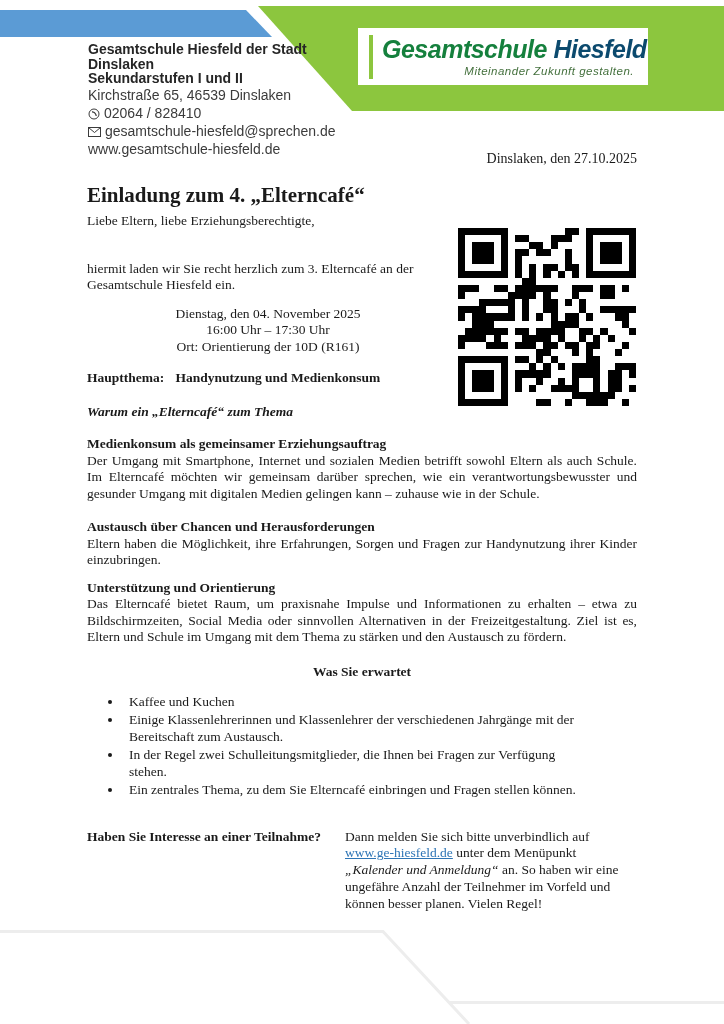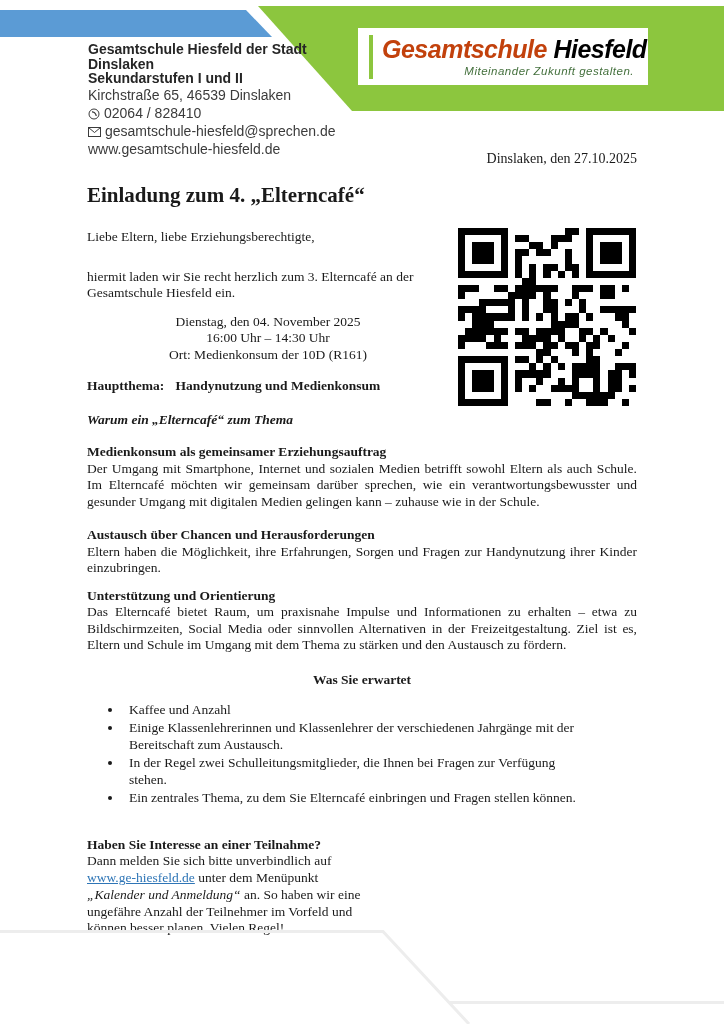--- a/index.html
+++ b/index.html
@@ -15,22 +15,22 @@
   .logo-box {
     position:absolute; left:358px; top:28px; width:290px; height:57px;
     background:#ffffff; padding:6px 10px 0 10px;
   }
   .logo-bar { position:absolute; left:11px; top:7px; width:4px; height:44px; background:#8cc63e; }
   .logo-words {
     padding-left:14px; font-family:"Liberation Sans", sans-serif;
     font-weight:bold; font-style:italic; font-size:25px; letter-spacing:-0.5px;
     white-space:nowrap; line-height:30px;
   }
-  .logo-w1 { color:#c2410c; }
-  .logo-w2 { color:#000000; }
+  .logo-w1 { color:#15803d; }
+  .logo-w2 { color:#0c4a6e; }
   .logo-tagline {
     margin-top:1px; text-align:right; padding-right:4px;
     font-family:"Liberation Sans", sans-serif; font-style:italic;
     font-size:11.5px; color:#44703d; letter-spacing:0.5px;
   }
 
   
   .contact {
     position:absolute; left:88px; top:42px; width:250px;
     font-family:"Liberation Sans", sans-serif; font-size:14px; color:#3b3b3b;
@@ -39,39 +39,39 @@
   .contact .c-bold { font-weight:bold; color:#262626; line-height:14.5px; }
   .contact .c-line { margin-top:2.5px; display:flex; align-items:center; gap:4px; }
   .c-icon { flex:0 0 auto; display:inline-block; }
 
   
   .body { position:absolute; left:87px; top:143px; width:550px; }
   .date { text-align:right; font-size:14px; margin-top:8px; }
   .title { text-align:left; font-size:21px; font-weight:bold; margin-top:14px; line-height:28px; }
   .leftcol { width:362px; }
   .leftcol p { font-size:13.5px; line-height:16.5px; }
-  .salutation { margin-top:20px; }
-  .intro { margin-top:23px; }
+  .salutation { margin-top:4px; }
+  .intro { margin-top:31px; }
   .event { margin-top:12px; text-align:center; font-size:13.5px; line-height:16.5px; }
   .topic { margin-top:15px; font-weight:bold; }
   .topic-label { display:inline-block; min-width:85px; }
   .why { margin-top:17px; font-weight:bold; font-style:italic; }
 
   .qr { position:absolute; left:371px; top:85px; width:178px; height:178px; }
 
   .sec { margin-top:17px; }
   .sec.first { margin-top:16px; }
   .sec.third { margin-top:11px; }
   .sec h3 { font-size:13.5px; line-height:16.5px; font-weight:bold; }
   .sec p { font-size:13.5px; line-height:16.5px; text-align:justify; }
   .expect-h { margin-top:18px; font-size:13.5px; font-weight:bold;text-align:center; }
   ul.expect { margin-top:14px; padding-left:36px; }
   ul.expect li { font-size:13.5px; line-height:16.5px; padding-left:6px; margin-bottom:2px; width:470px; }
 
-  .interest { margin-top:30px; display:flex; font-size:13.5px; line-height:16.8px;flex-direction:column; }
+  .interest { margin-top:30px; display:flex; font-size:13.5px; line-height:16.8px; }
   .interest .q { font-weight:bold; width:258px; flex:0 0 auto; }
   .interest .a { width:292px; }
   .interest a { color:#2e75b6; text-decoration:underline; }
   .closing { margin-top:4px; font-size:13.5px; }
   .sigs { margin-top:13px; display:flex; font-size:13.5px; line-height:16.5px; }
   .sig { width:167px; }
 </style>
 </head>
 <body>
 
@@ -114,22 +114,22 @@
 
   <div class="body">
     <div class="date">Dinslaken, den 27.10.2025</div>
     <h1 class="title">Einladung zum 4. „Elterncafé“</h1>
 
     <div class="leftcol">
       <p class="salutation">Liebe Eltern, liebe Erziehungsberechtigte,</p>
       <p class="intro">hiermit laden wir Sie recht herzlich zum 3. Elterncafé an der Gesamtschule Hiesfeld ein.</p>
       <div class="event">
         <div>Dienstag, den 04. November 2025</div>
-        <div>16:00 Uhr – 14:30 Uhr</div>
-        <div>Ort: Medienkonsum der 10D (R161)</div>
+        <div>16:00 Uhr – 17:30 Uhr</div>
+        <div>Ort: Orientierung der 10D (R161)</div>
       </div>
       <p class="topic">
         <span class="topic-label">Hauptthema:</span>
         <span>Handynutzung und Medienkonsum</span>
       </p>
       <p class="why">Warum ein „Elterncafé“ zum Thema</p>
     </div>
 
     <div class="qr">
       <svg id="qr-svg" width="178" height="178" viewBox="0 0 25 25" shape-rendering="crispEdges">
@@ -362,21 +362,21 @@
       <h3>Austausch über Chancen und Herausforderungen</h3>
       <p>Eltern haben die Möglichkeit, ihre Erfahrungen, Sorgen und Fragen zur Handynutzung ihrer Kinder einzubringen.</p>
     </div>
     <div class="sec third">
       <h3>Unterstützung und Orientierung</h3>
       <p>Das Elterncafé bietet Raum, um praxisnahe Impulse und Informationen zu erhalten – etwa zu Bildschirmzeiten, Social Media oder sinnvollen Alternativen in der Freizeitgestaltung. Ziel ist es, Eltern und Schule im Umgang mit dem Thema zu stärken und den Austausch zu fördern.</p>
     </div>
 
     <p class="expect-h">Was Sie erwartet</p>
     <ul class="expect">
-      <li>Kaffee und Anzahl</li>
+      <li>Kaffee und Kuchen</li>
       <li>Einige Klassenlehrerinnen und Klassenlehrer der verschiedenen Jahrgänge mit der Bereitschaft zum Austausch.</li>
       <li>In der Regel zwei Schulleitungsmitglieder, die Ihnen bei Fragen zur Verfügung stehen.</li>
       <li>Ein zentrales Thema, zu dem Sie Elterncafé einbringen und Fragen stellen können.</li>
     </ul>
 
     <div class="interest">
       <div class="q">Haben Sie Interesse an einer Teilnahme?</div>
       <div class="a">
         <span>Dann melden Sie sich bitte unverbindlich auf </span><a href="#">www.ge-hiesfeld.de</a><span> unter dem Menüpunkt </span><i>„Kalender und Anmeldung“</i><span> an. So haben wir eine ungefähre Anzahl der Teilnehmer im Vorfeld und können besser planen. Vielen Regel!</span>
       </div>

